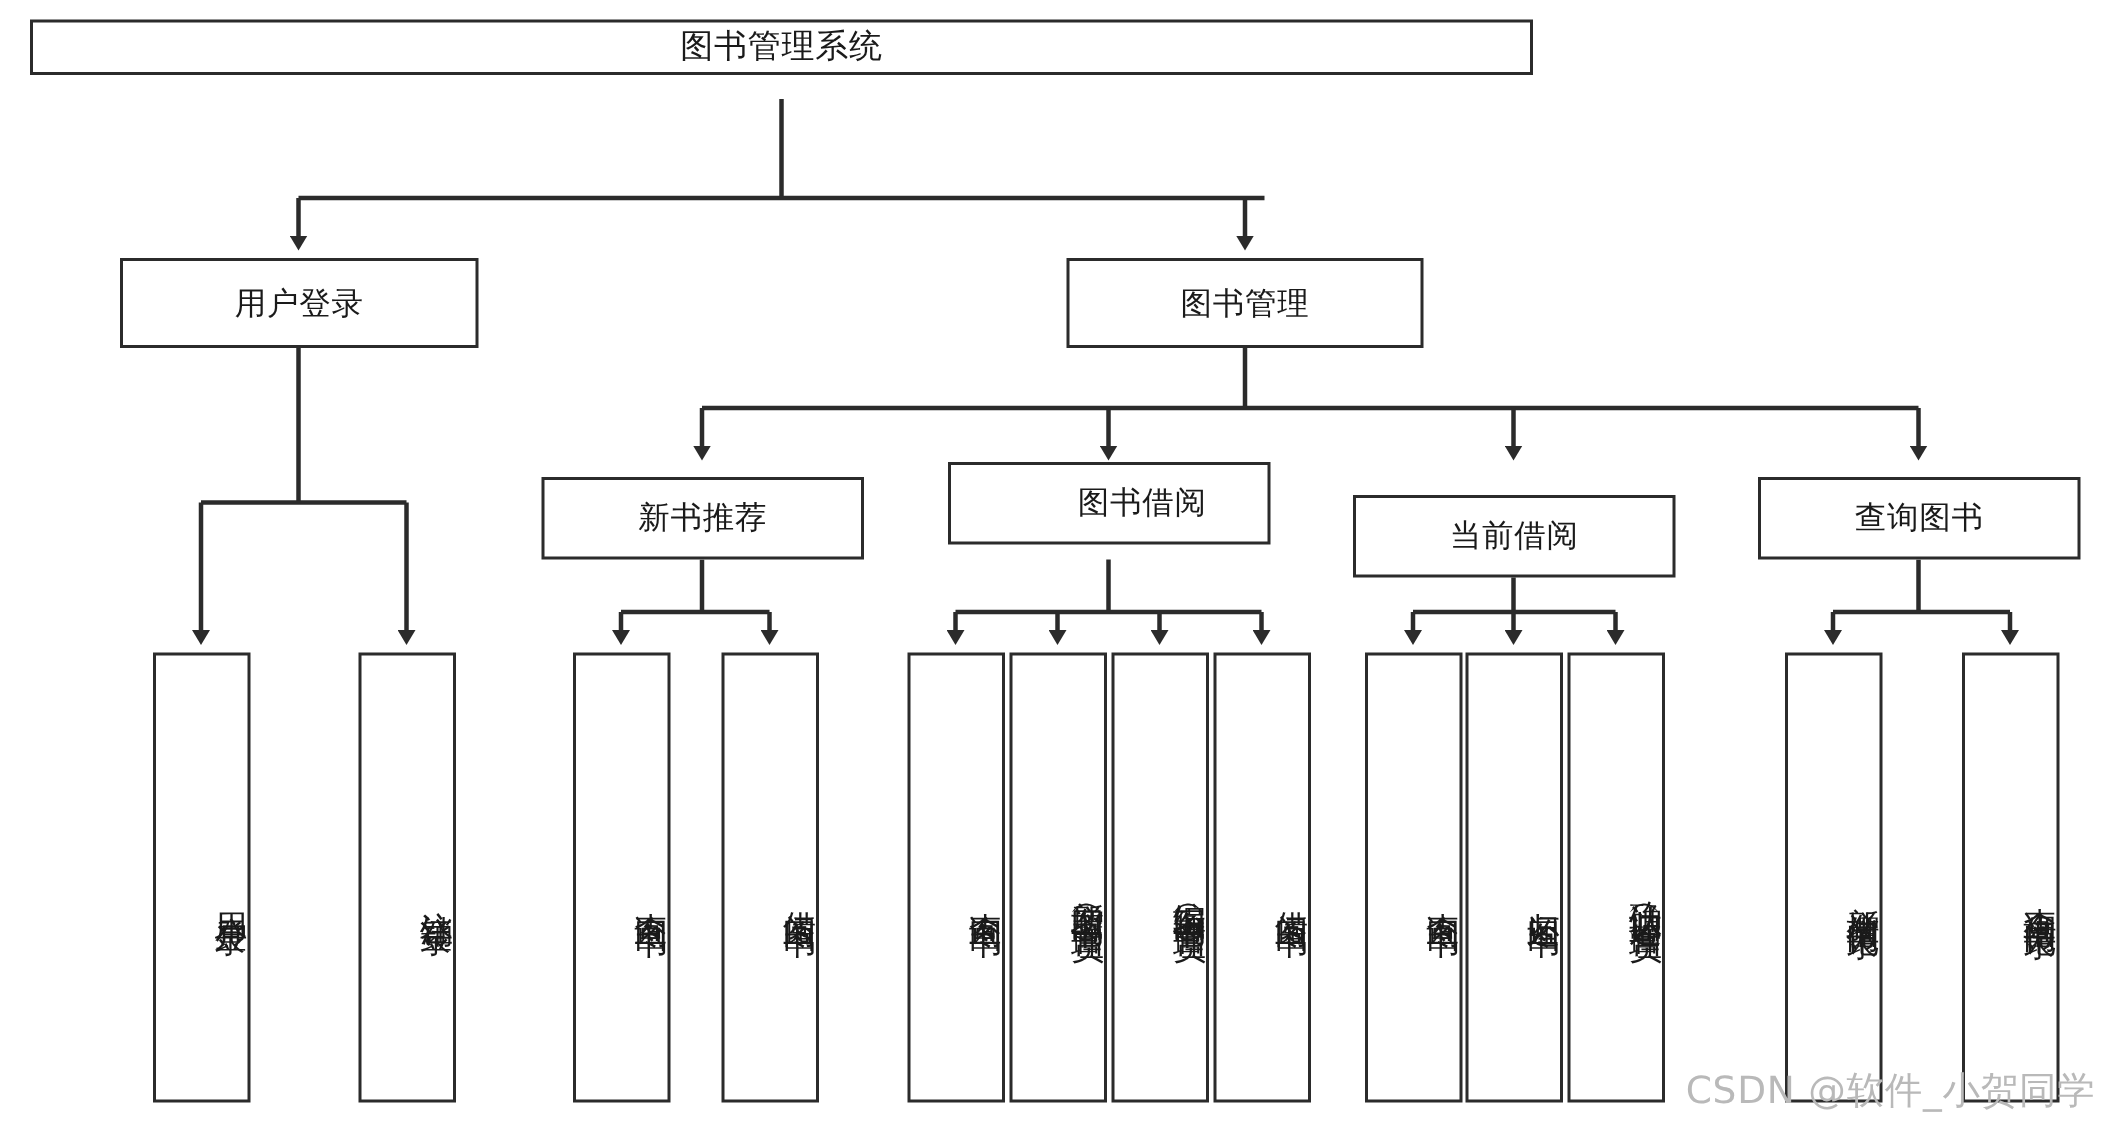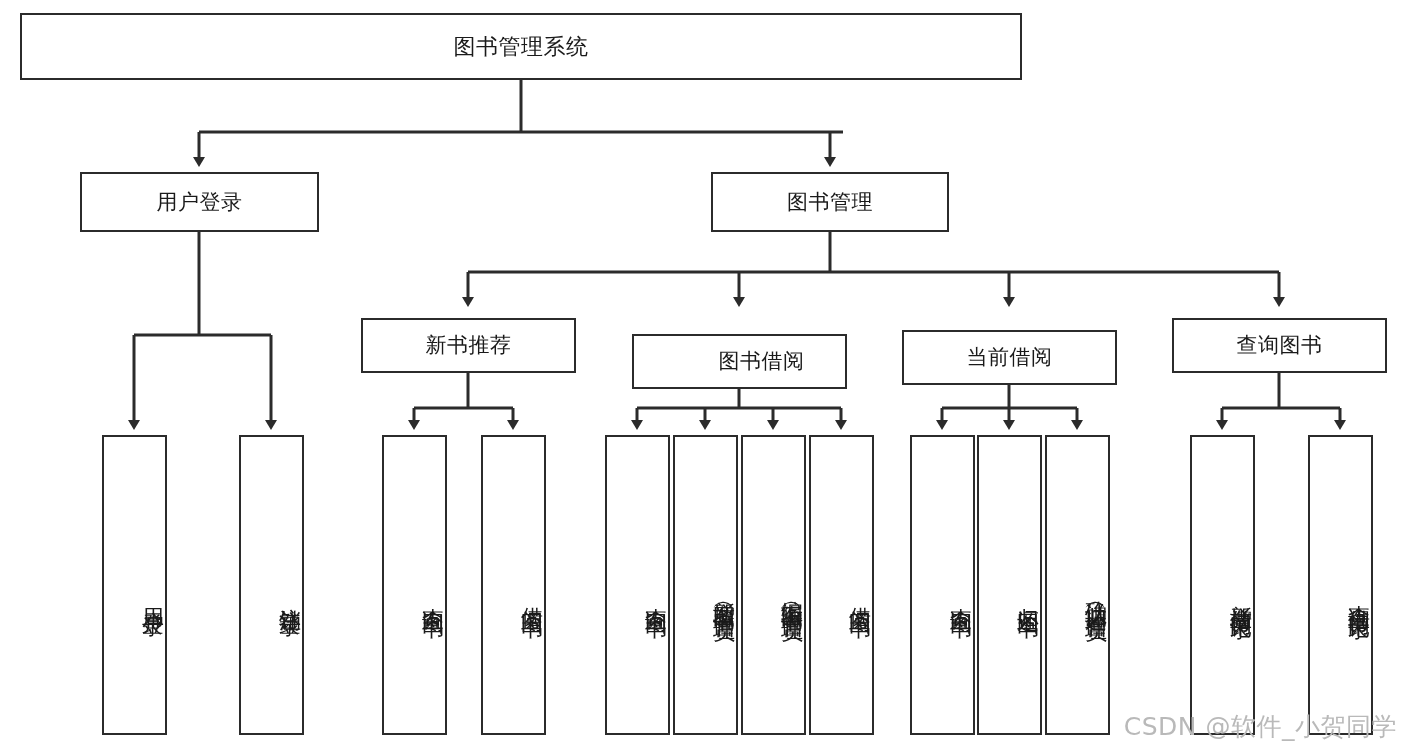--- a/index.html
+++ b/index.html
@@ -115,37 +115,37 @@
       <path d="M1009,408 L1009,421" marker-end="url(#arrow)"></path>
       <path d="M1077,408 L1077,421" marker-end="url(#arrow)"></path>
 
       <path d="M1279,373 L1279,408"></path>
       <path d="M1222,408 L1340,408"></path>
       <path d="M1222,408 L1222,421" marker-end="url(#arrow)"></path>
       <path d="M1340,408 L1340,421" marker-end="url(#arrow)"></path>
     </g>
   </svg>
 
-  <div class="node h-node root-node" style="left:20px; top:13px; width:1002px; height:67px;">
+  <div class="node h-node root-node" style="left:20px; top:13px; width:1002px; height:37px;">
     <span class="node-label">图书管理系统</span>
   </div>
 
   <div class="node h-node" style="left:80px; top:172px; width:239px; height:60px;">
     <span class="node-label">用户登录</span>
   </div>
 
   <div class="node h-node" style="left:361px; top:318px; width:215px; height:55px;">
     <span class="node-label">新书推荐</span>
   </div>
 
   <div class="node h-node" style="left:711px; top:172px; width:238px; height:60px;">
     <span class="node-label">图书管理</span>
   </div>
 
-  <div class="node h-node" style="left:632px; top:334px; width:215px; height:55px;padding-left:44px;">
+  <div class="node h-node" style="left:632px; top:308px; width:215px; height:55px;padding-left:44px;">
     <span class="node-label">图书借阅</span>
   </div>
 
   <div class="node h-node" style="left:902px; top:330px; width:215px; height:55px;">
     <span class="node-label">当前借阅</span>
   </div>
 
   <div class="node h-node" style="left:1172px; top:318px; width:215px; height:55px;">
     <span class="node-label">查询图书</span>
   </div>

